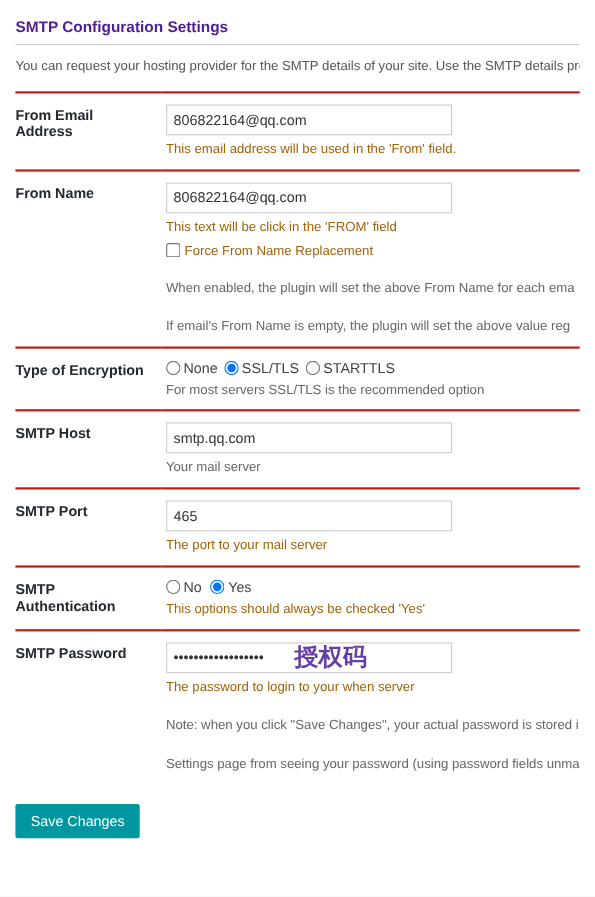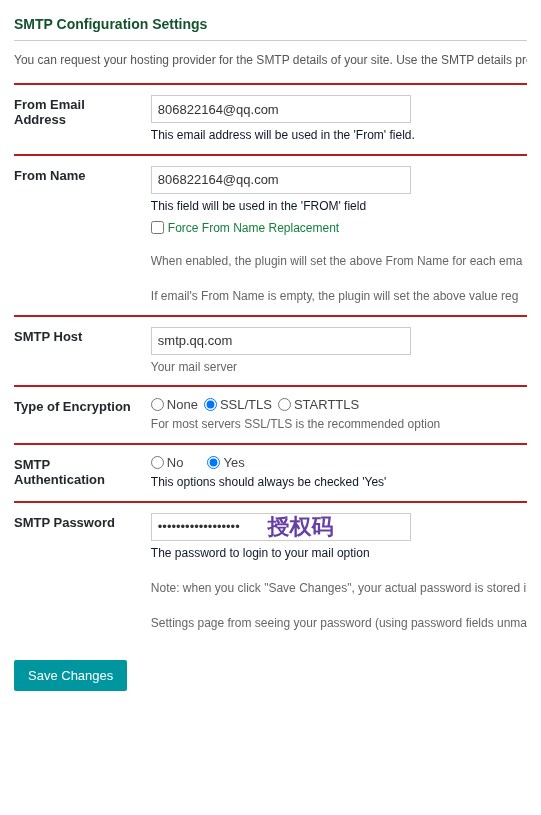--- a/index.html
+++ b/index.html
@@ -15,21 +15,21 @@
       background: #fff;
       padding: 16px 14px 20px 14px;
       width: 541px;
       min-height: 815px;
       position: relative;
       overflow: hidden;
     }
     h2.page-title {
       font-size: 14px;
       font-weight: bold;
-      color: #14532d;
+      color: #4c1d95;
       margin-bottom: 10px;
       border-bottom: 1px solid #ccc;
       padding-bottom: 8px;
     }
     .intro-text {
       font-size: 12px;
       color: #555;
       margin-bottom: 14px;
       line-height: 1.5;
       white-space: nowrap;
@@ -62,41 +62,41 @@
       height: 28px;
       border: 1px solid #ccc;
       border-radius: 0;
       padding: 4px 6px;
       font-size: 13px;
       color: #333;
       background: #fff;
     }
     .hint {
       font-size: 12px;
-      color: #0f172a;
+      color: #a16207;
       margin-top: 4px;
       line-height: 1.4;
       white-space: nowrap;
       overflow: hidden;
     }
     .hint.grey { color: #666; }
     .checkbox-row {
       display: flex;
       align-items: center;
       margin-top: 6px;
       gap: 4px;
     }
     .checkbox-row input[type="checkbox"] {
       width: auto;
       height: auto;
       margin: 0;
     }
     .checkbox-label {
       font-size: 12px;
-      color: #15803d;
+      color: #a16207;
     }
     .radio-group {
       display: flex;
       align-items: center;
       gap: 6px;
       flex-wrap: wrap;
     }
     .radio-group label {
       display: flex;
       align-items: center;
@@ -104,21 +104,21 @@
       font-size: 13px;
       color: #444;
     }
     .radio-group input[type="radio"] {
       width: auto;
       height: auto;
     }
     .auth-row {
       display: flex;
       align-items: center;
-      gap: 24px;
+      gap: 8px;
     }
     .auth-row label {
       display: flex;
       align-items: center;
       gap: 3px;
       font-size: 13px;
       color: #444;
     }
     .password-wrapper {
       position: relative;
@@ -173,60 +173,67 @@
       <td class="field-cell">
         <input type="text" value="806822164@qq.com" style="">
         <div class="hint">This email address will be used in the 'From' field.</div>
       </td>
     </tr>
 
     <tr>
       <td class="label-cell">From Name</td>
       <td class="field-cell">
         <input type="text" value="806822164@qq.com" style="">
-        <div class="hint">This field will be used in the 'FROM' field</div>
+        <div class="hint">This text will be click in the 'FROM' field</div>
         <div class="checkbox-row">
           <input type="checkbox" style="">
           <span class="checkbox-label">Force From Name Replacement</span>
         </div>
         <div class="note-text">When enabled, the plugin will set the above From Name for each ema</div>
         <div class="note-text">If email's From Name is empty, the plugin will set the above value reg</div>
       </td>
     </tr>
 
 
     <tr>
+      <td class="label-cell">Type of Encryption</td>
+      <td class="field-cell">
+        <div class="radio-group">
+          <label>
+            <input type="radio" name="encryption" value="None" style="">
+            <span>None</span>
+          </label>
+          <label>
+            <input type="radio" name="encryption" value="SSL/TLS" checked="" style="">
+            <span>SSL/TLS</span>
+          </label>
+          <label>
+            <input type="radio" name="encryption" value="STARTTLS" style="">
+            <span>STARTTLS</span>
+          </label>
+        </div>
+        <div class="hint grey">For most servers SSL/TLS is the recommended option</div>
+      </td>
+    </tr>
+
+    <tr>
       <td class="label-cell">SMTP Host</td>
       <td class="field-cell">
         <input type="text" value="smtp.qq.com" style="">
         <div class="hint grey">Your mail server</div>
       </td>
     </tr>
 
     <tr>
-      <td class="label-cell">Type of Encryption</td>
-      <td class="field-cell">
-        <div class="radio-group">
-          <label>
-            <input type="radio" name="encryption" value="None" style="">
-            <span>None</span>
-          </label>
-          <label>
-            <input type="radio" name="encryption" value="SSL/TLS" checked="" style="">
-            <span>SSL/TLS</span>
-          </label>
-          <label>
-            <input type="radio" name="encryption" value="STARTTLS" style="">
-            <span>STARTTLS</span>
-          </label>
-        </div>
-        <div class="hint grey">For most servers SSL/TLS is the recommended option</div>
-      </td>
-    </tr>
-
+      <td class="label-cell">SMTP Port</td>
+      <td class="field-cell">
+        <input type="text" value="465" style="">
+        <div class="hint">The port to your mail server</div>
+      </td>
+    </tr>
 
     <tr>
       <td class="label-cell">SMTP Authentication</td>
       <td class="field-cell">
         <div class="auth-row">
           <label>
             <input type="radio" name="smtp_auth" value="No" style="">
             <span>No</span>
           </label>
           <label>
@@ -239,21 +246,21 @@
     </tr>
 
 
     <tr>
       <td class="label-cell">SMTP Password</td>
       <td class="field-cell">
         <div class="password-wrapper">
           <input type="password" value="••••••••••••••••••" style="">
           <span class="watermark">授权码</span>
         </div>
-        <div class="hint">The password to login to your mail option</div>
+        <div class="hint">The password to login to your when server</div>
         <div class="note-text">Note: when you click "Save Changes", your actual password is stored i</div>
         <div class="note-text">Settings page from seeing your password (using password fields unma</div>
       </td>
     </tr>
   </tbody>
     </table>
 
   <button class="save-btn">Save Changes</button>
 </div>
 

